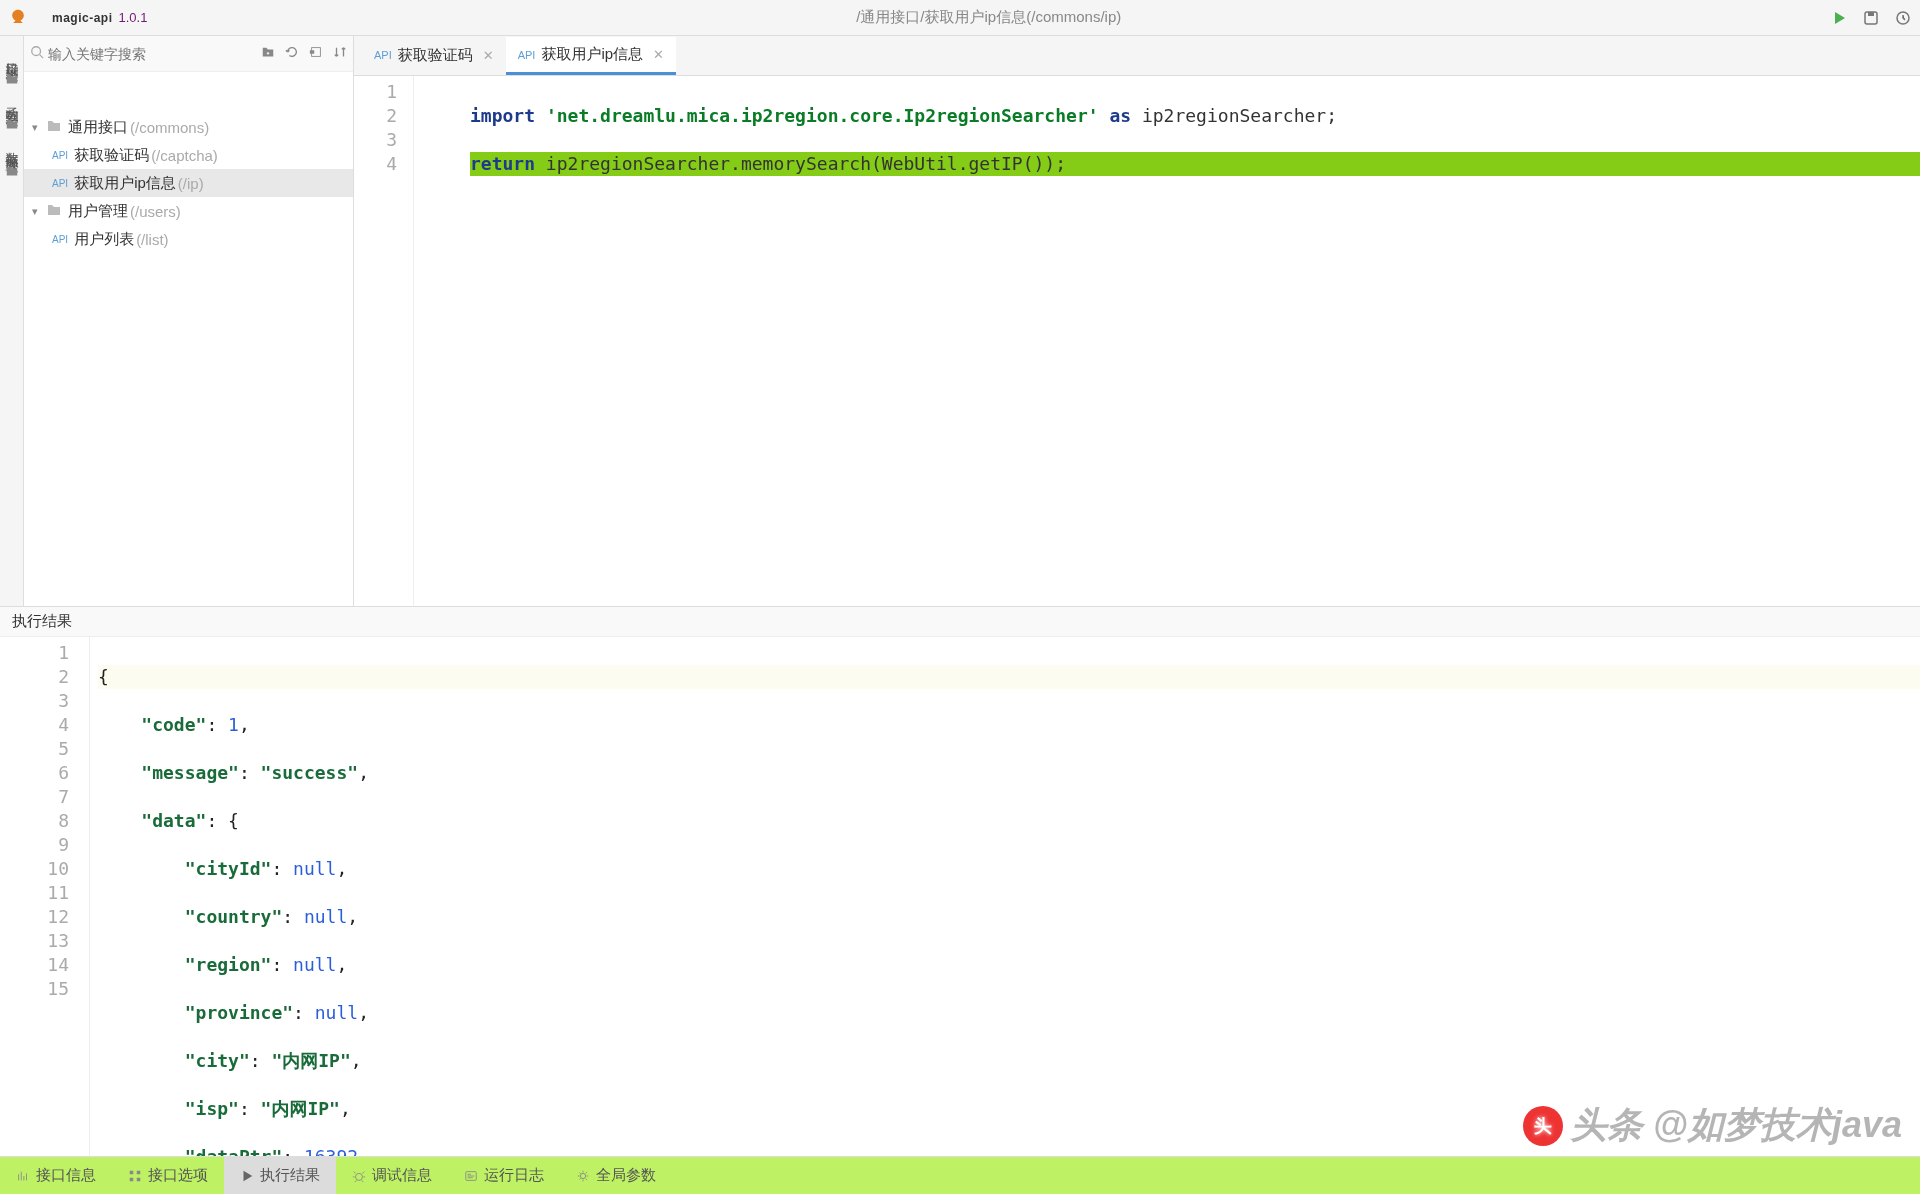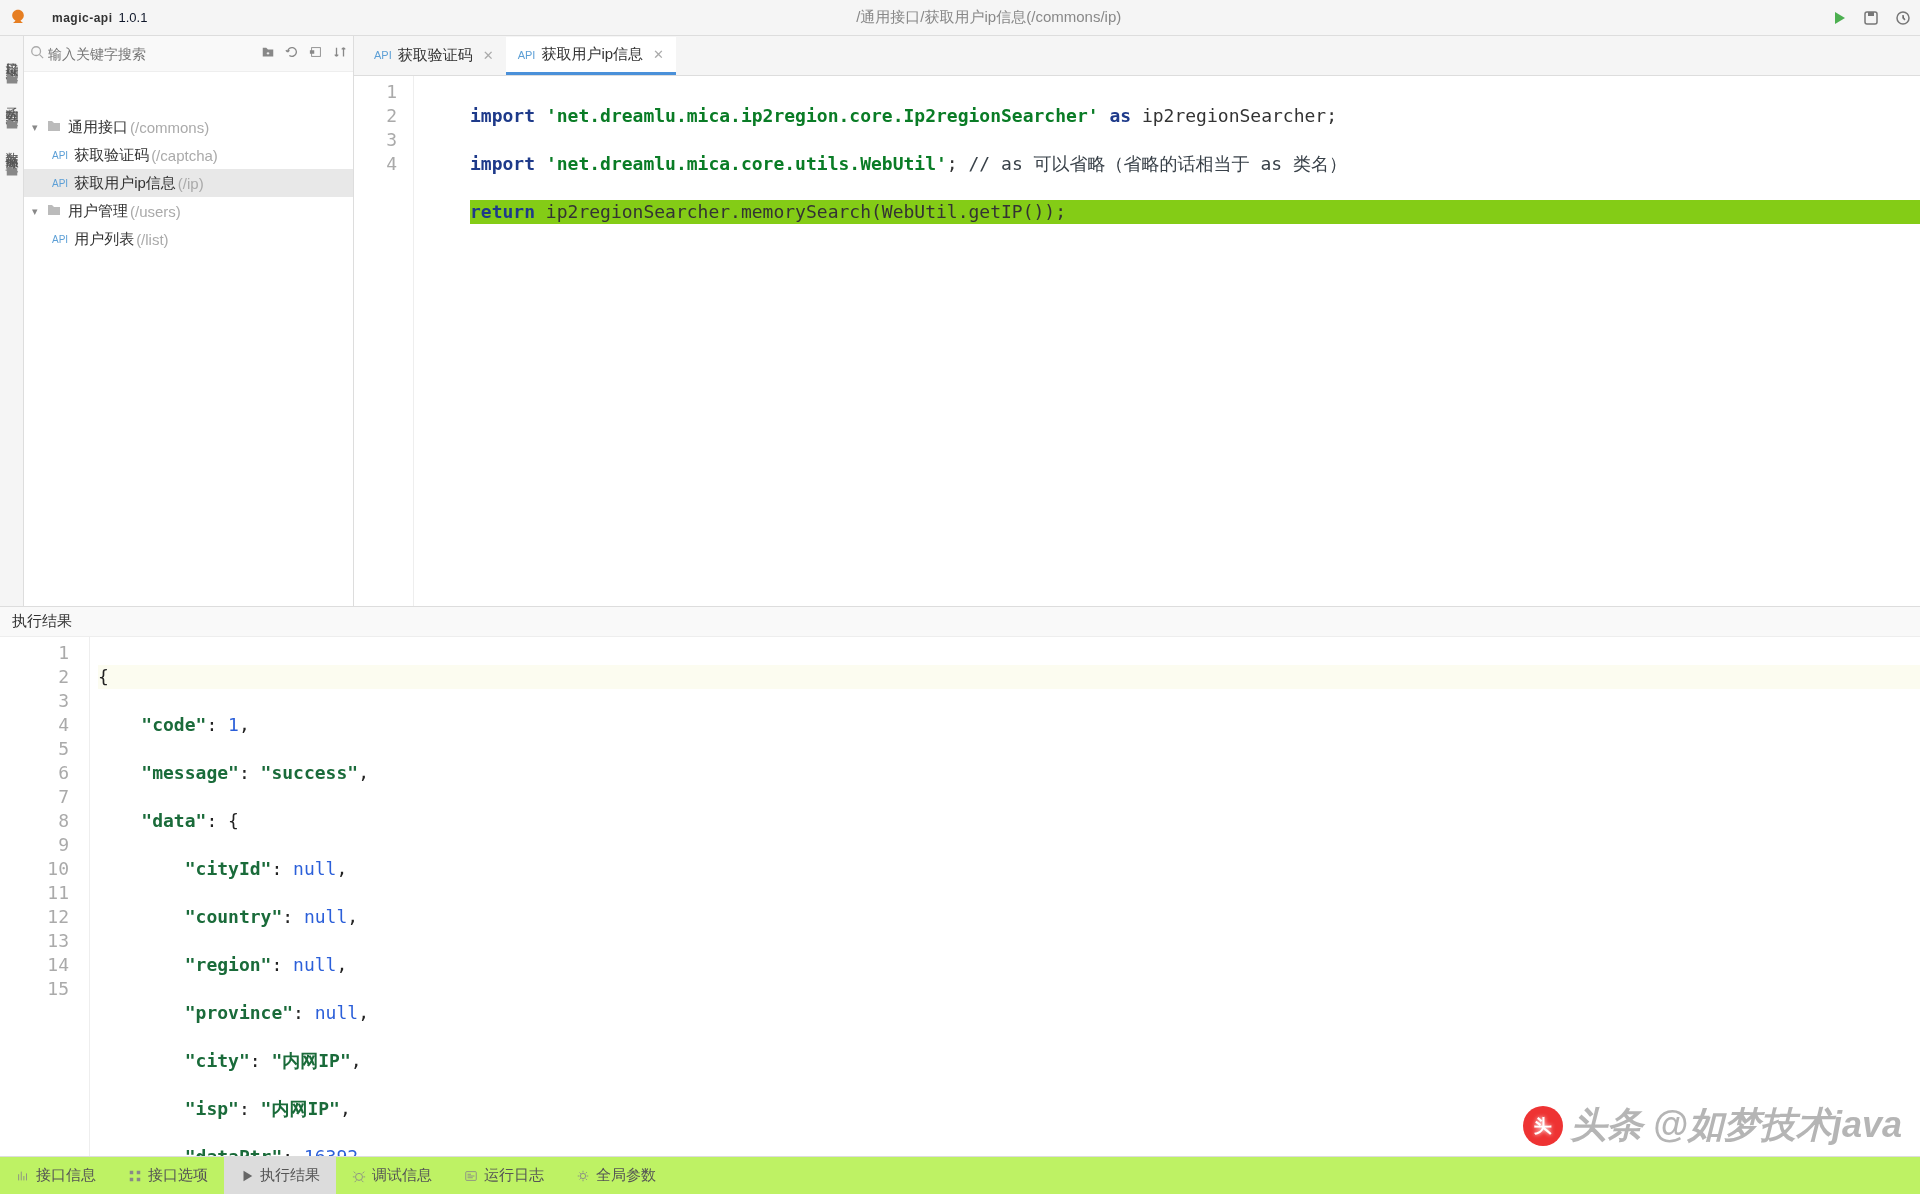--- a/index.html
+++ b/index.html
@@ -31,21 +31,21 @@
 }
 .header-title {
   font-size: 12px;
   font-weight: 700;
   color: #333;
   letter-spacing: 0.5px;
   margin-left: 16px;
 }
 .header-version {
   font-size: 13px;
-  color: #0f172a;
+  color: #701a75;
   margin-left: 6px;
 }
 .header-breadcrumb {
   flex: 1;
   text-align: center;
   color: #888;
   font-size: 15px;
 }
 .header-actions {
   display: flex;
@@ -438,21 +438,20 @@
 
     <div class="code-editor">
       <div class="gutter">
         <div>1</div>
         <div>2</div>
         <div>3</div>
         <div>4</div>
       </div>
       <div class="code-body">
 <div class="code-line"><span class="kw">import</span> <span class="str">'net.dreamlu.mica.ip2region.core.Ip2regionSearcher'</span> <span class="kw">as</span> <span>ip2regionSearcher;</span></div>
-<div class="code-line"><span class="kw">import</span> <span class="str">'net.dreamlu.mica.core.utils.WebUtil'</span><span>;</span> <span class="cmt">// as 可以省略（省略的话相当于 as 类名）</span></div>
 <div class="code-line hl"><span class="kw">return</span><span> ip2regionSearcher.memorySearch(WebUtil.getIP());</span></div>
       </div>
     </div>
   </div>
 </div>
 
 <div class="result-panel">
   <div class="result-title">执行结果</div>
   <div class="result-body">
     <div class="result-gutter">

